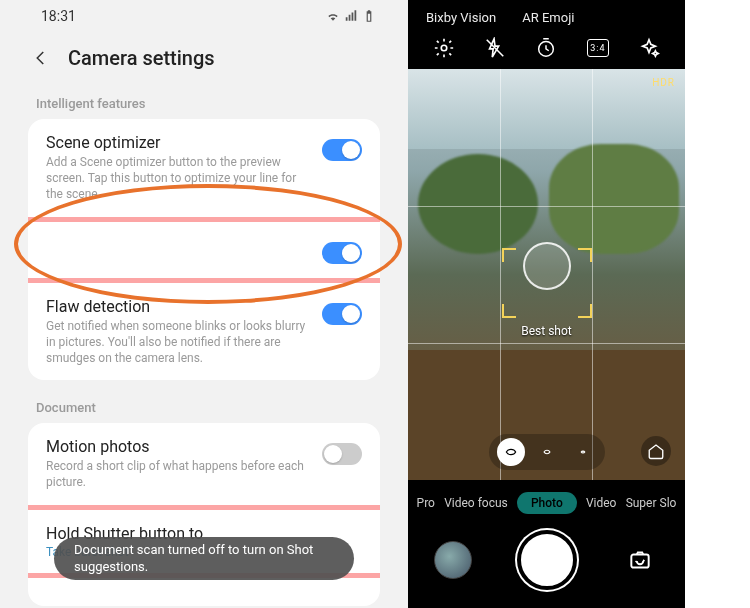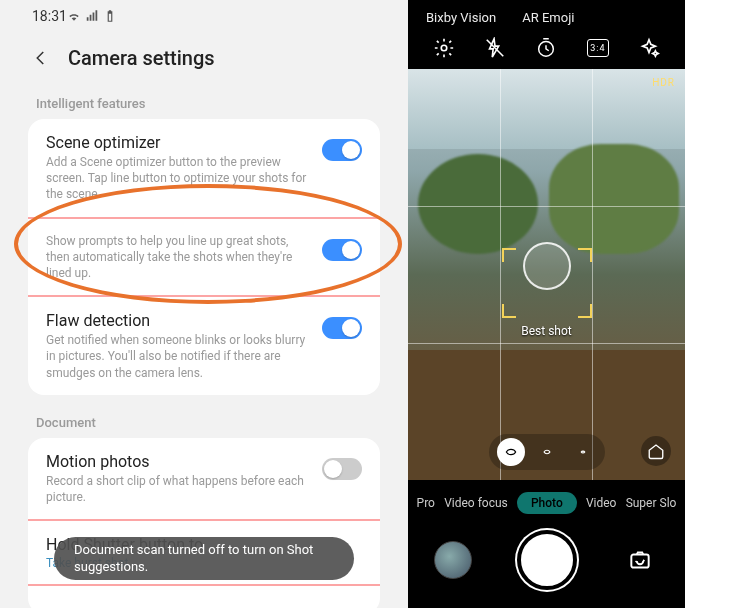--- a/index.html
+++ b/index.html
@@ -14,24 +14,26 @@
   .left-pane {
     width: 408px;
     height: 608px;
     background: #f2f2f2;
     position: relative;
     padding: 0 28px;
     overflow: hidden;
   }
   .status-bar {
     display: flex;
+    justify-content: space-between;
     align-items: center;
     font-size: 14px;
     color: #333;
     padding: 8px 4px 4px 4px;
+    margin-left: 9px;
   }
   .status-right { display: flex; gap: 4px; align-items: center; }
   .status-icon { width: 14px; height: 14px; fill: #555; }
   .header {
     display: flex;
     align-items: center;
     gap: 18px;
     padding: 18px 4px 6px 4px;
   }
   .back-icon { width: 18px; height: 18px; }
@@ -45,21 +47,21 @@
   .card {
     background: #fff;
     border-radius: 16px;
     overflow: hidden;
   }
   .setting-row {
     padding: 14px 18px;
     display: flex;
     align-items: flex-start;
     justify-content: space-between;
-    border-bottom: 2px solid #fca5a5;
+    border-bottom: 5px solid #fca5a5;
     position: relative;
   }
   .setting-row:last-child { border-bottom: none; }
   .setting-text { flex: 1; padding-right: 12px; }
   .setting-title { font-size: 16px; color: #222; margin-bottom: 2px; }
   .setting-desc { font-size: 12px; color: #9a9a9a; line-height: 1.35; }
   .setting-link { font-size: 12px; color: #3b8fbf; margin-top: 2px; }
   .toggle {
     width: 40px; height: 22px; border-radius: 11px;
     background: #3b8fff; position: relative; flex-shrink: 0;
@@ -224,27 +226,26 @@
       </svg>
     <div class="header-title">Camera settings</div>
   </div>
 
   <div class="section-label">Intelligent features</div>
 
   <div class="card">
     <div class="setting-row">
       <div class="setting-text">
         <div class="setting-title">Scene optimizer</div>
-        <div class="setting-desc">Add a Scene optimizer button to the preview screen. Tap line button to optimize your shots for the scene.</div>
+        <div class="setting-desc">Add a Scene optimizer button to the preview screen. Tap this button to optimize your line for the scene.</div>
       </div>
       <div class="toggle"></div>
     </div>
     <div class="setting-row">
       <div class="setting-text">
-        <div class="setting-desc">Show prompts to help you line up great shots, then automatically take the shots when they're lined up.</div>
       </div>
       <div class="toggle"></div>
     </div>
     <div class="setting-row">
       <div class="setting-text">
         <div class="setting-title">Flaw detection</div>
         <div class="setting-desc">Get notified when someone blinks or looks blurry in pictures. You'll also be notified if there are smudges on the camera lens.</div>
       </div>
       <div class="toggle"></div>
     </div>

